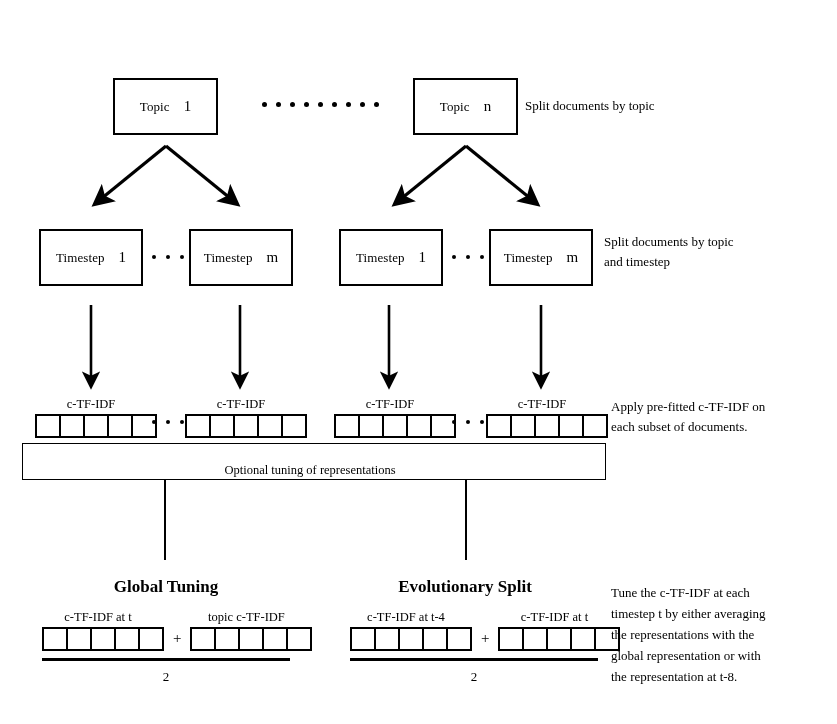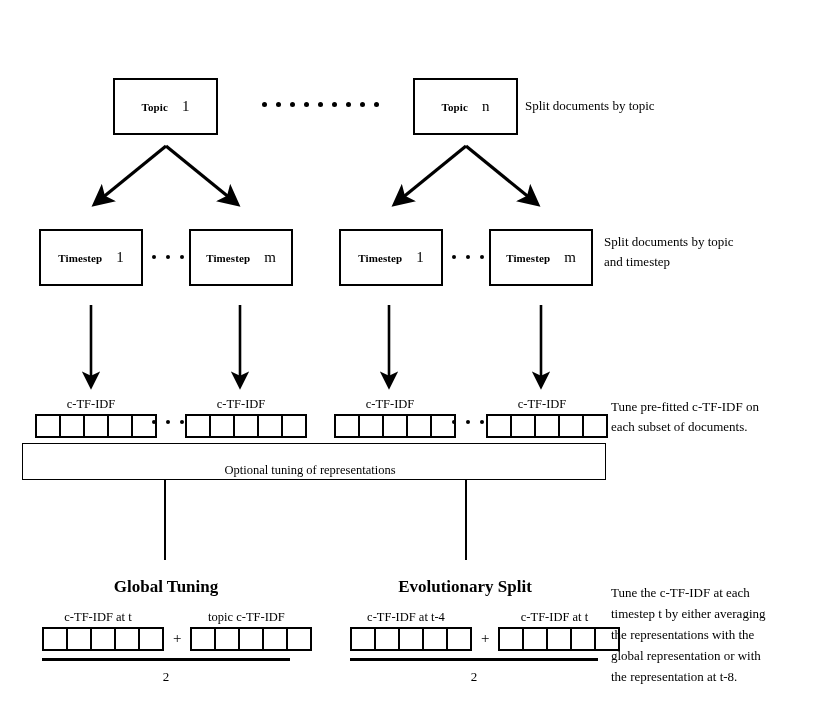--- a/index.html
+++ b/index.html
@@ -24,22 +24,22 @@
   .node-box {
     border: 2px solid #000;
     background: #fff;
     box-sizing: border-box;
     display: flex;
     align-items: center;
     justify-content: center;
     white-space: nowrap;
   }
   .node-label {
-    font-weight: bold;
-    font-size: 11px;
+    font-weight: normal;
+    font-size: 13px;
     letter-spacing: .1px;
   }
   .node-index {
     font-weight: normal;
     font-size: 15px;
     margin-left: 14px;
   }
 
   
   .side-text {
@@ -252,21 +252,21 @@
     <div class="vec-caption" style="width:112px;">c-TF-IDF</div>
     <div class="vector" style="margin-top:2px;">
       <div class="cell"></div>
       <div class="cell"></div>
       <div class="cell"></div>
       <div class="cell"></div>
       <div class="cell"></div>
     </div>
   </div>
 
-  <div class="abs side-text" style="left:611px; top:397px; width:226px;">Tune pre-fitted c-TF-IDF on
+  <div class="abs side-text" style="left:611px; top:397px; width:226px;">Apply pre-fitted c-TF-IDF on
 each subset of documents.</div>
 
   <div class="abs tuning-box" style="left:22px; top:443px; width:584px; height:37px;"></div>
   <div class="abs tuning-caption" style="left:22px; top:463px; width:576px;">Optional tuning of representations</div>
 
   <div class="abs vline" style="left:164px; top:480px; height:80px;"></div>
   <div class="abs vline" style="left:465px; top:480px; height:80px;"></div>
 
   <div class="abs section-title" style="left:41px; top:577px; width:250px;">Global Tuning</div>
 

